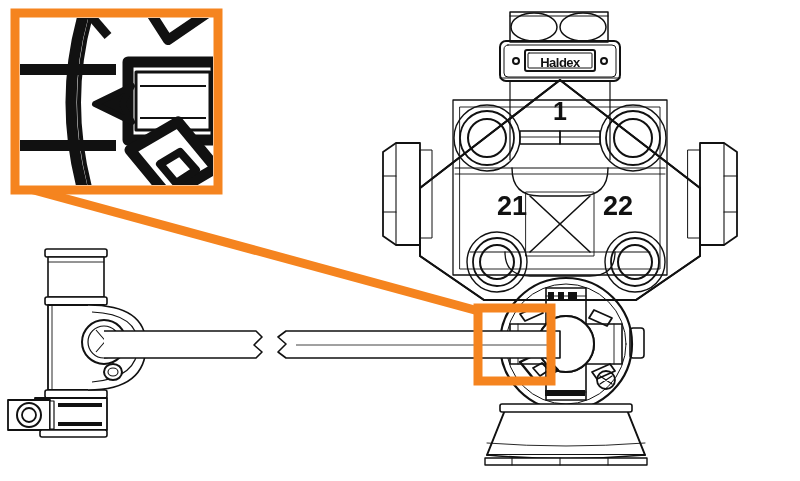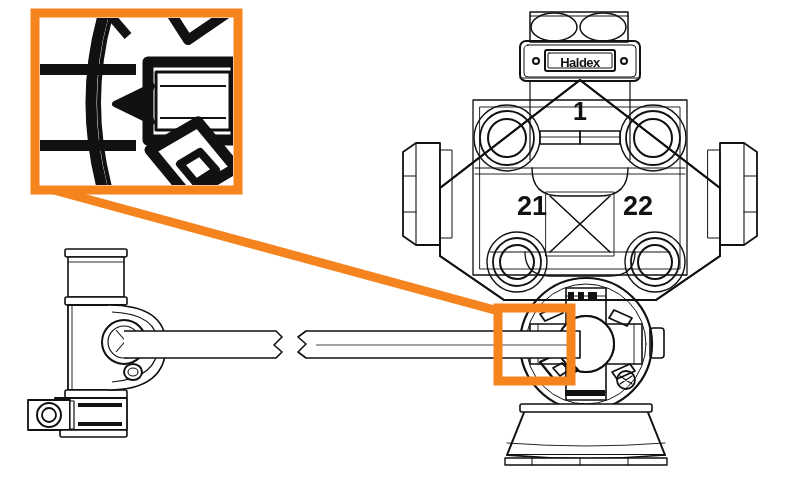--- a/index.html
+++ b/index.html
@@ -1,18 +1,18 @@
 <!DOCTYPE html>
 <html><head>
 <meta charset="utf-8">
 <style>
   html,body{margin:0;padding:0;background:#ffffff;}
   body{width:800px;height:481px;position:relative;overflow:hidden;
        font-family:"Liberation Sans",sans-serif;}
-  .stage{position:absolute;inset:0;width:718px;height:481px;margin-left:20px;}
+  .stage{position:absolute;inset:0;width:718px;height:481px;}
   svg{display:block;}
   .lbl{font-family:"Liberation Sans",sans-serif;font-weight:bold;fill:#111;}
 </style>
 </head>
 <body>
 
 <div class="stage">
 <svg width="800" height="481" viewBox="0 0 800 481">
   <rect x="0" y="0" width="800" height="481" fill="#ffffff"></rect>
 

